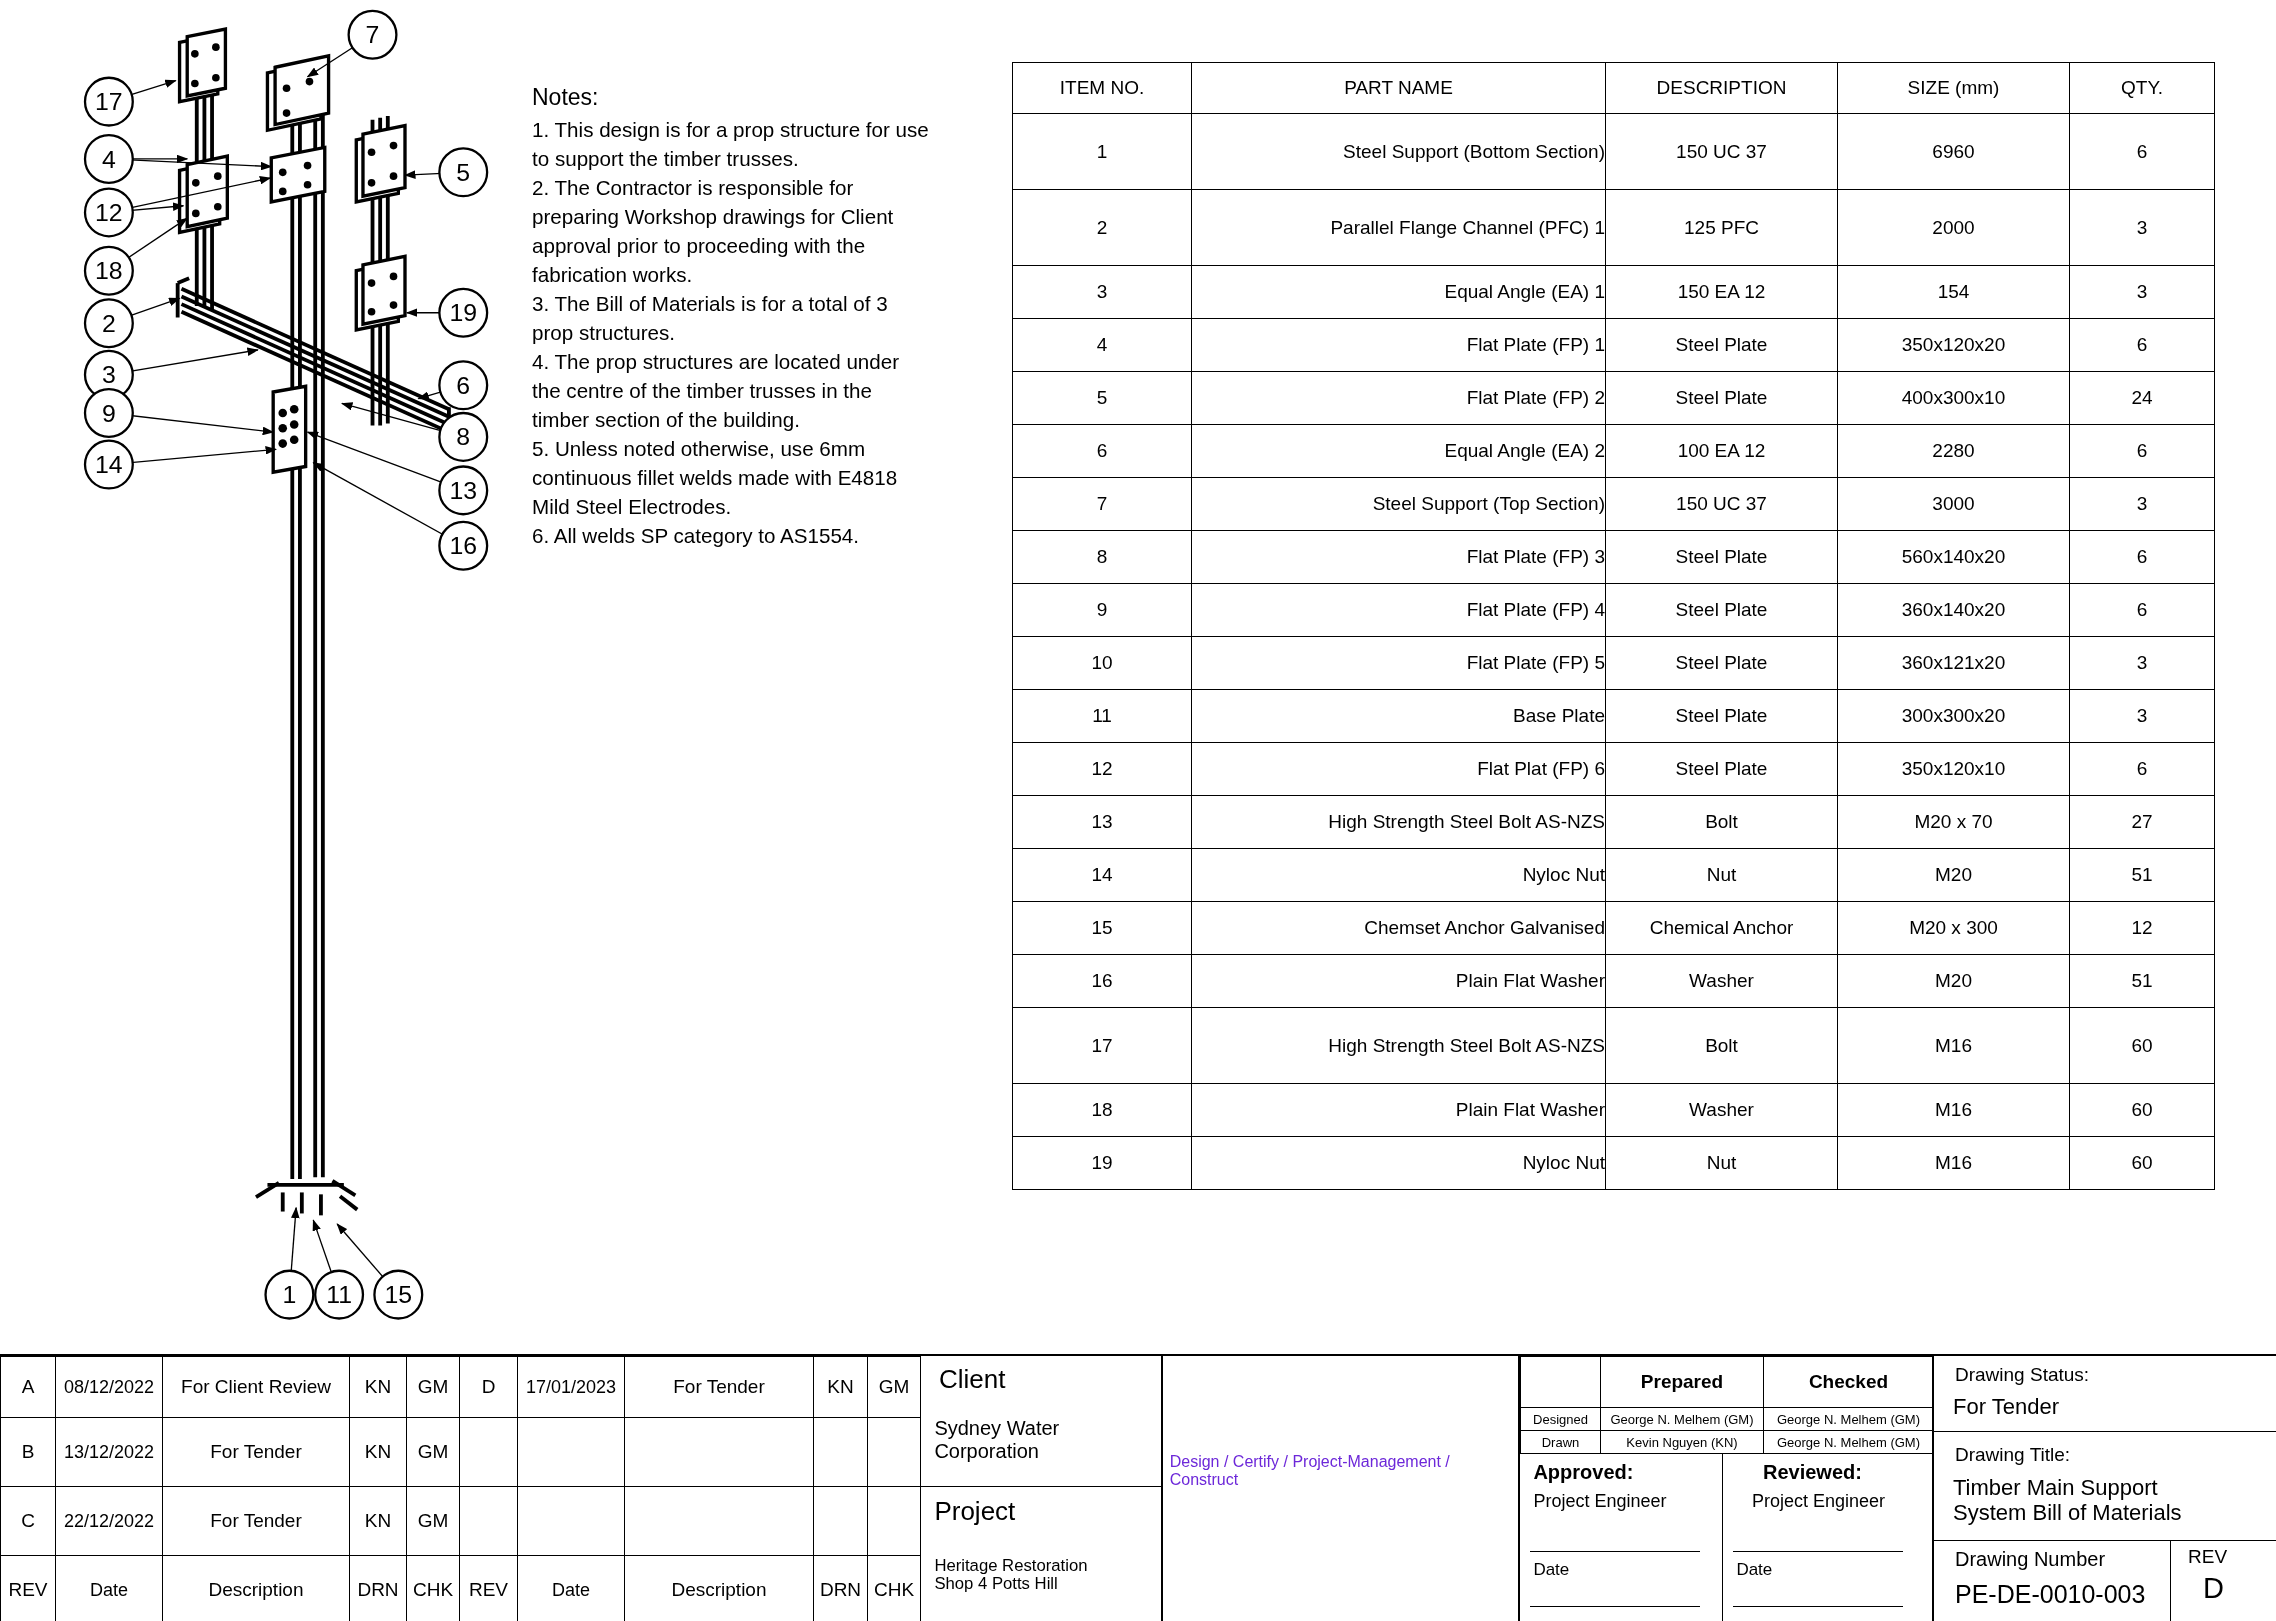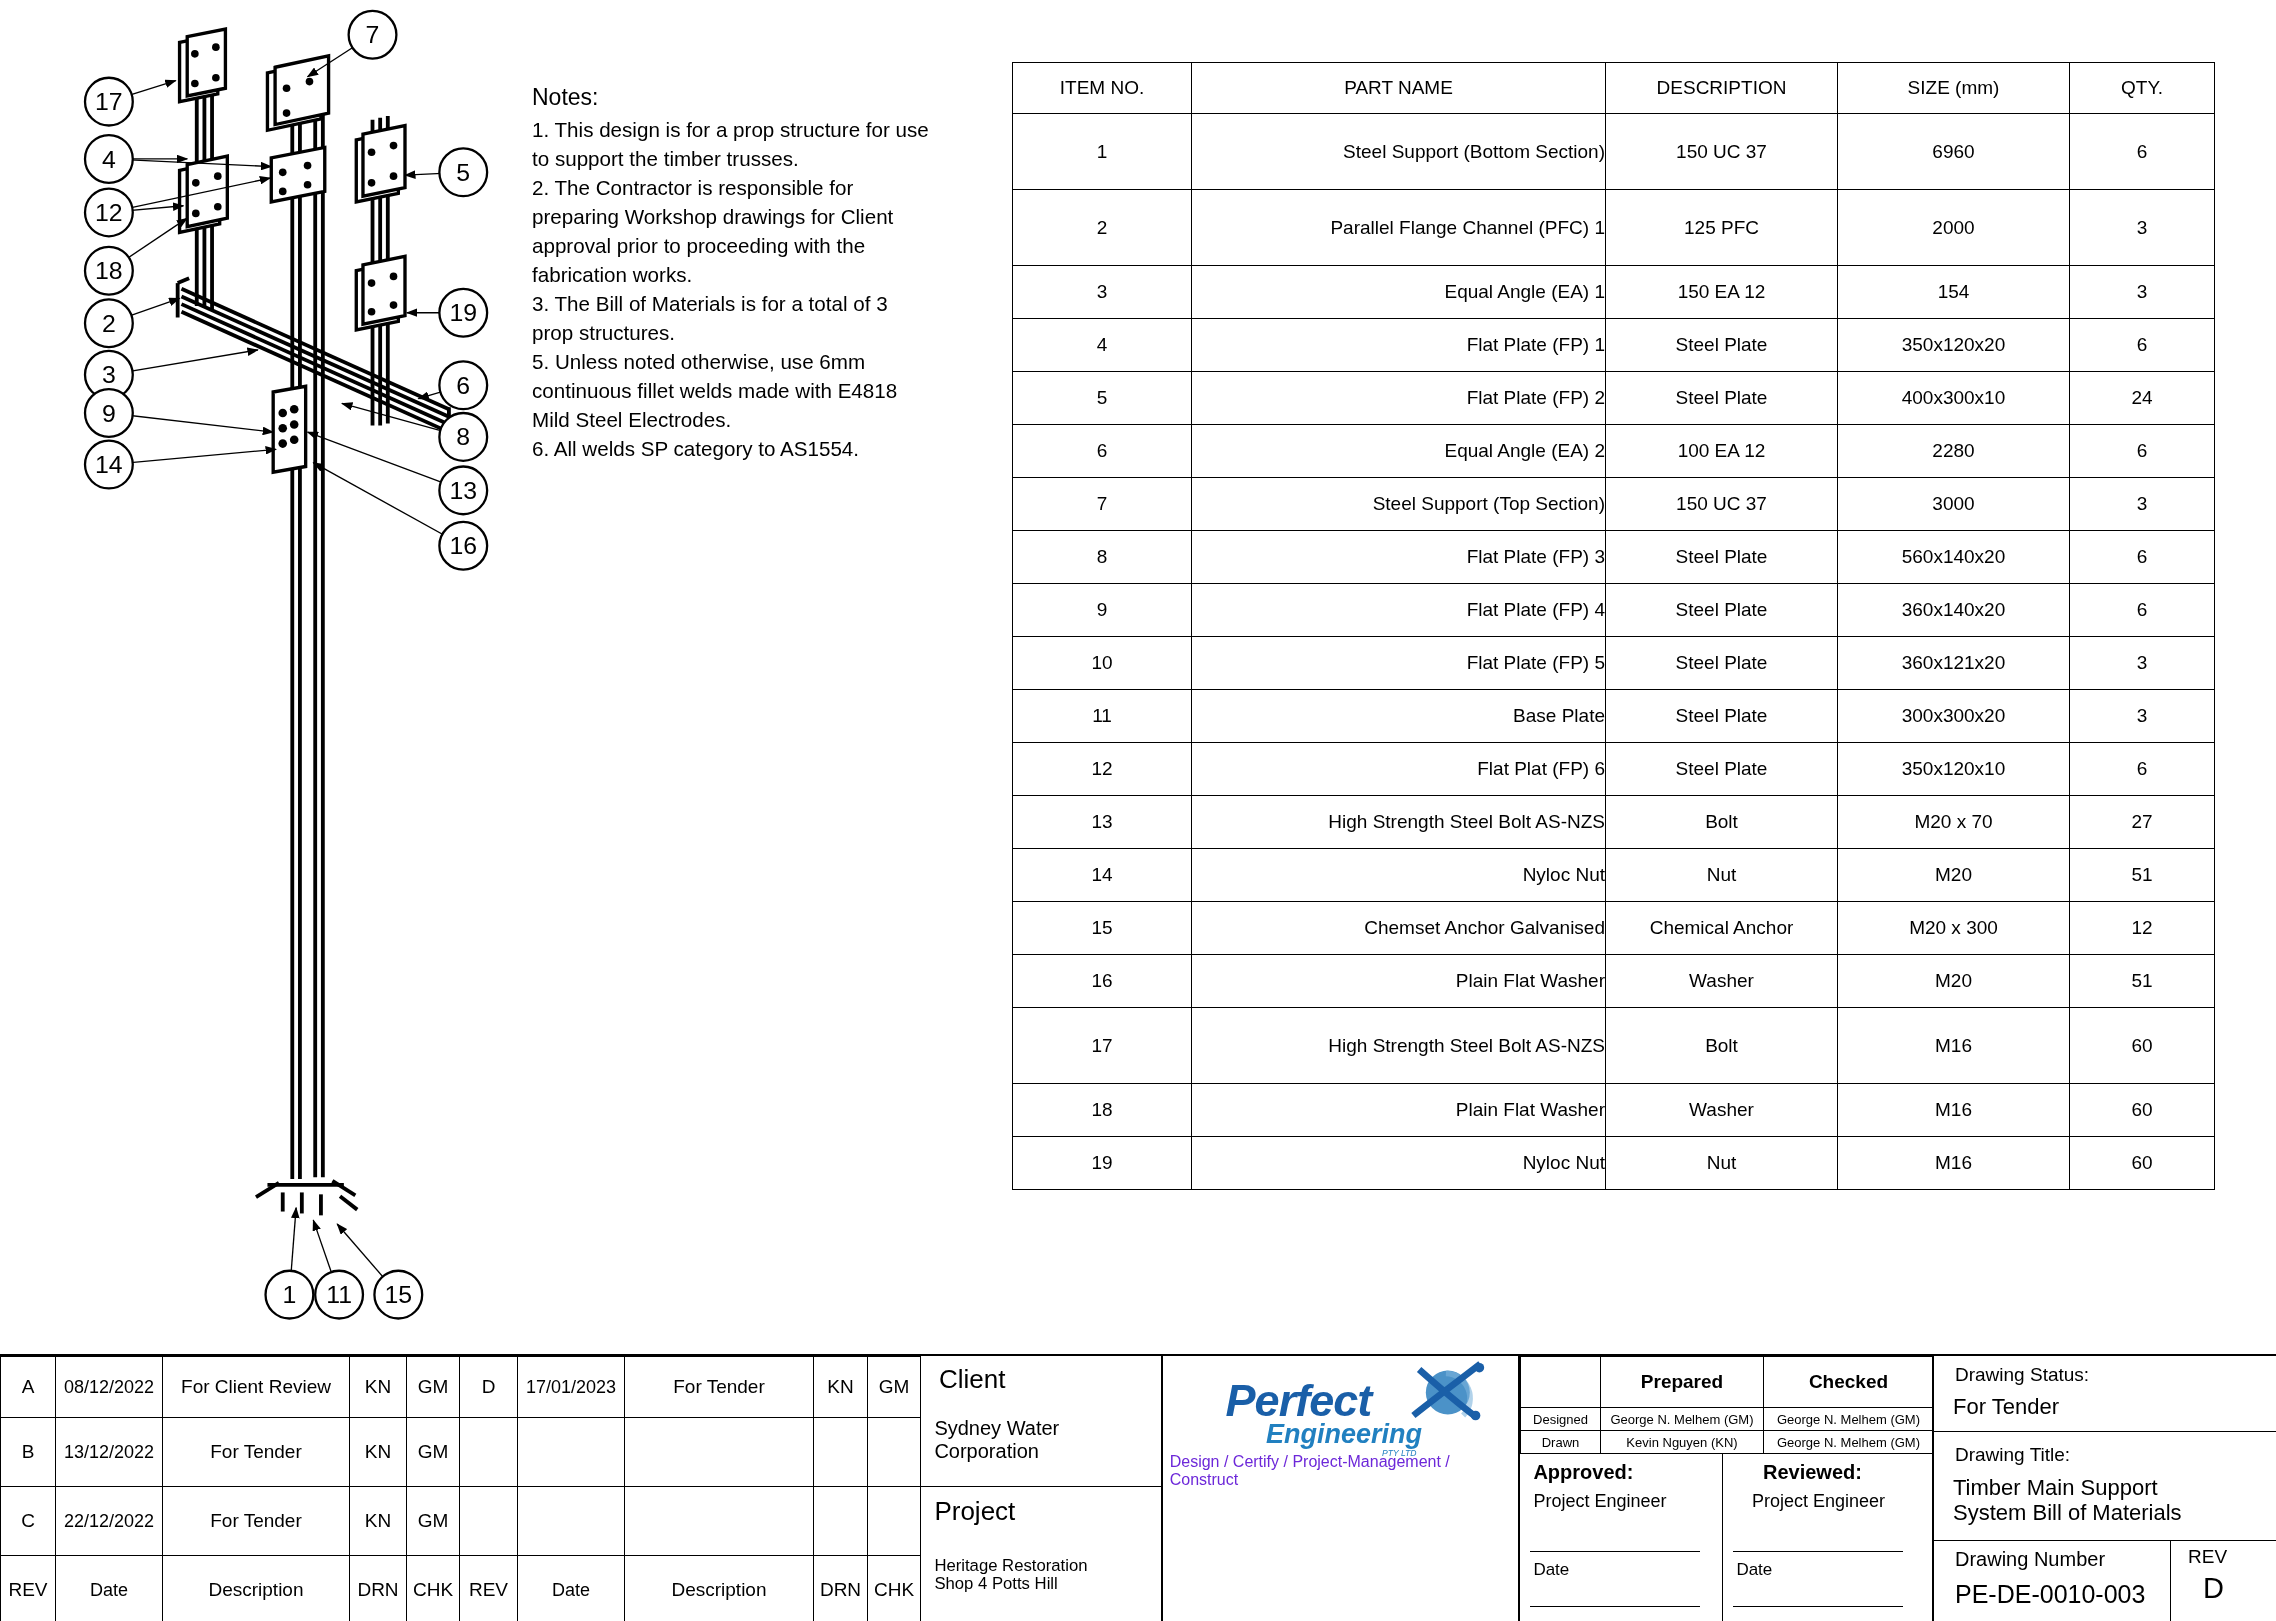--- a/index.html
+++ b/index.html
@@ -253,20 +253,23 @@
     <div class="notes-title">Notes:</div>
     <div id="notes-list">
         <div class="note-item">1. This design is for a prop structure for use
 to support the timber trusses.</div>
         <div class="note-item">2. The Contractor is responsible for
 preparing Workshop drawings for Client
 approval prior to proceeding with the
 fabrication works.</div>
         <div class="note-item">3. The Bill of Materials is for a total of 3
 prop structures.</div>
+        <div class="note-item">4. The prop structures are located under
+the centre of the timber trusses in the
+timber section of the building.</div>
         <div class="note-item">5. Unless noted otherwise, use 6mm
 continuous fillet welds made with E4818
 Mild Steel Electrodes.</div>
         <div class="note-item">6. All welds SP category to AS1554.</div>
       </div>
   </div>
 
   <table class="bom">
     <colgroup>
       <col style="width:179px">
@@ -496,33 +499,20 @@
       </div>
       <div class="divider"></div>
       <div class="project-label">Project</div>
       <div class="project-name">
         <div>Heritage Restoration</div>
         <div>Shop 4 Potts Hill</div>
       </div>
     </div>
 
     <div class="logoblock">
-      <div class="logo">
-        <div class="logo-top">Perfect</div>
-        <div class="logo-bottom">Engineering</div>
-        <div class="logo-sub">PTY LTD</div>
-        <svg class="logo-planet" width="88" height="75" viewBox="0 0 92 78">
-          <circle cx="50" cy="38" r="23" fill="#4b92c8"></circle>
-          <path d="M48,18 a26,26 0 0 1 18,44" fill="none" stroke="#7db4dc" stroke-width="6" opacity="0.6"></path>
-          <path d="M14,62 C34,46 66,22 84,8" stroke="#1a5fa8" stroke-width="7" fill="none"></path>
-          <path d="M20,14 C38,30 64,52 80,64" stroke="#1a5fa8" stroke-width="7" fill="none"></path>
-          <circle cx="83" cy="12" r="5" fill="#1a5fa8"></circle>
-          <circle cx="79" cy="62" r="5" fill="#1a5fa8"></circle>
-        </svg>
-      </div>
       <div class="tagline">Design / Certify / Project-Management / Construct</div>
     </div>
 
     <div class="prepblock">
       <table class="preptable">
         <colgroup>
             <col style="width:80px">
             <col style="width:163px">
             <col style="width:170px">
           </colgroup>

